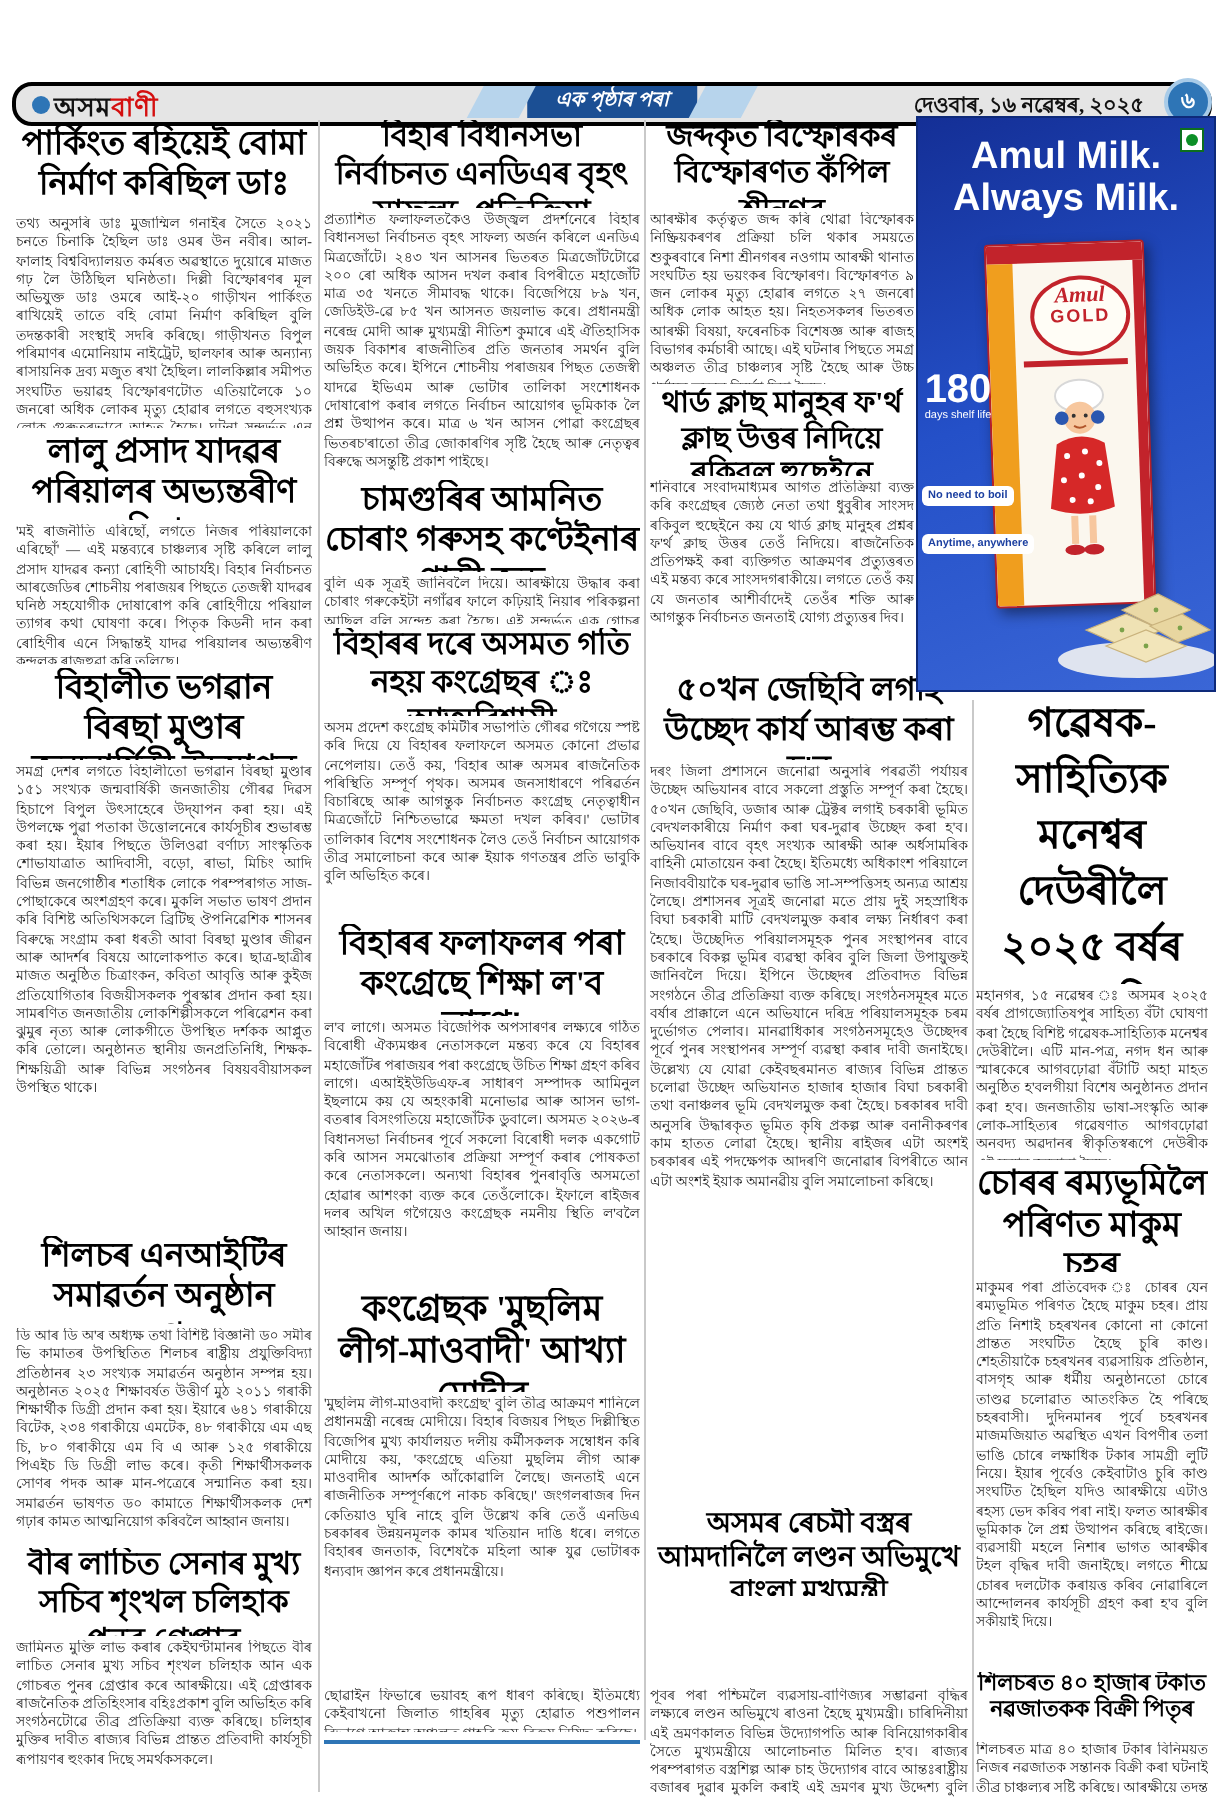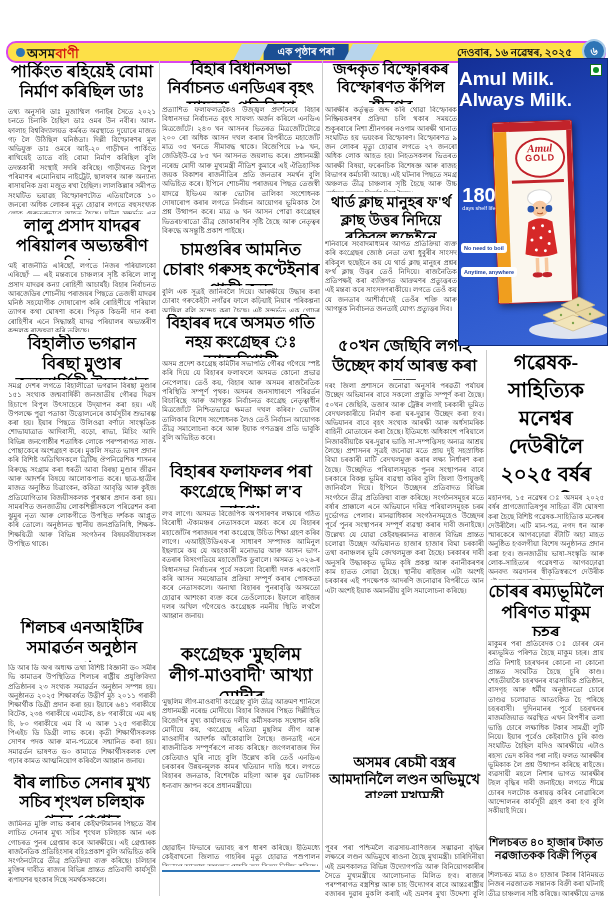--- a/index.html
+++ b/index.html
@@ -1,24 +1,24 @@
 <!DOCTYPE html>
 <html><head>
 <meta charset="utf-8">
 <style>
   html,body{margin:0;padding:0;background:#e8e8e8;}
   #page{position:relative;width:610px;height:899px;background:#ffffff;margin:0 auto;
         font-family:"Liberation Serif",serif;color:#111;overflow:hidden;}
   .abs{position:absolute;}
   
-  .masthead{left:6px;top:41px;width:596px;height:18px;border:2px solid #d946ef;border-radius:10px;background:#fde047;}
+  .masthead{left:6px;top:41px;width:596px;height:18px;border:2px solid #000000;border-radius:10px;background:#e5e5e5;}
   .logo{position:absolute;left:8px;top:1px;font-size:13px;font-weight:bold;letter-spacing:.5px;white-space:nowrap;}
   .logo .ic{display:inline-block;width:9px;height:9px;border-radius:50%;background:#2e75b6;margin-right:2px;vertical-align:1px;}
   .logo .red{color:#d40f0f;}
-  .ribbon{position:absolute;left:50%;top:-1px;transform:translateX(-50%);height:22px;white-space:nowrap;}
+  .ribbon{position:absolute;left:50%;top:-1px;transform:translateX(-50%);height:22px;white-space:nowrap;font-style:italic;}
   .ribbon .side{display:inline-block;width:26px;height:16px;background:#b7d4ec;transform:skewX(-28deg);vertical-align:middle;}
   .ribbon .mid{display:inline-block;height:16px;line-height:16px;background:#1b4f94;color:#fff;
                font-size:10px;font-weight:bold;padding:0 14px;vertical-align:middle;}
   .dateline{position:absolute;right:32px;top:2px;font-size:10.5px;font-weight:bold;white-space:nowrap;margin-left:19px;}
   .pagenum{position:absolute;right:-2px;top:-4px;width:20px;height:20px;border-radius:50%;background:#2e75b6;
            border:2px solid #a8cbe8;color:#fff;font-size:11px;font-weight:bold;text-align:center;line-height:20px;}
   
   .vrule{position:absolute;width:1px;background:#c9c9c9;}
   .hrule-blue{position:absolute;height:2px;background:#2e75b6;}
   
@@ -60,21 +60,21 @@
   
   .d1h{left:488px;top:348px;width:116px;height:144px;font-size:20px;line-height:1.4;}
   .d1b{left:488px;top:494px;width:116px;height:86px;}
   .d2h{left:488px;top:582px;width:116px;height:54px;font-size:17px;}
   .d2b{left:488px;top:640px;width:116px;height:194px;}
   .d3h{left:488px;top:836px;width:116px;height:34px;font-size:11px;}
   .d3b{left:488px;top:871px;width:116px;height:25px;}
   
   .ad{left:458px;top:58px;width:148px;height:286px;background:linear-gradient(160deg,#142f96 0%,#2450c8 48%,#3a66d6 100%);
       border:1px solid #0e2a7a;overflow:hidden;font-family:"Liberation Sans",sans-serif;}
-  .ad-headline{color:#fff;font-weight:bold;font-size:19px;line-height:1.12;margin-top:9px;}
+  .ad-headline{color:#fff;font-weight:bold;font-size:19px;text-align:center;line-height:1.12;margin-top:9px;}
   .veg{position:absolute;top:5px;right:5px;width:10px;height:10px;background:#fff;border:1px solid #0c6e1e;}
   .veg i{position:absolute;left:2px;top:2px;width:6px;height:6px;border-radius:50%;background:#0c8f26;display:block;}
   .carton{position:absolute;left:36px;top:62px;width:78px;height:180px;transform:rotate(-2deg);
           background:#fbf7ee;border:1px solid #b51f27;border-radius:2px;box-shadow:2px 3px 7px rgba(0,0,0,.45);overflow:hidden;}
   .carton-top{height:9px;background:#c2232b;}
   .carton-left{position:absolute;left:0;top:9px;width:13px;bottom:0;background:#f09e1e;}
   .carton-right{position:absolute;right:0;top:9px;width:5px;bottom:0;background:#c2232b;}
   .amul-oval{position:absolute;left:21px;top:16px;width:46px;height:34px;border:2px solid #c2232b;border-radius:50%;text-align:center;padding-top:2px;background:#fffdf6;}
   .amul-script{color:#c2232b;font-weight:bold;font-style:italic;font-size:11px;font-family:"Liberation Serif",serif;line-height:1.1;}
   .amul-gold{color:#c2232b;font-weight:bold;font-size:9px;letter-spacing:1px;line-height:1;}

